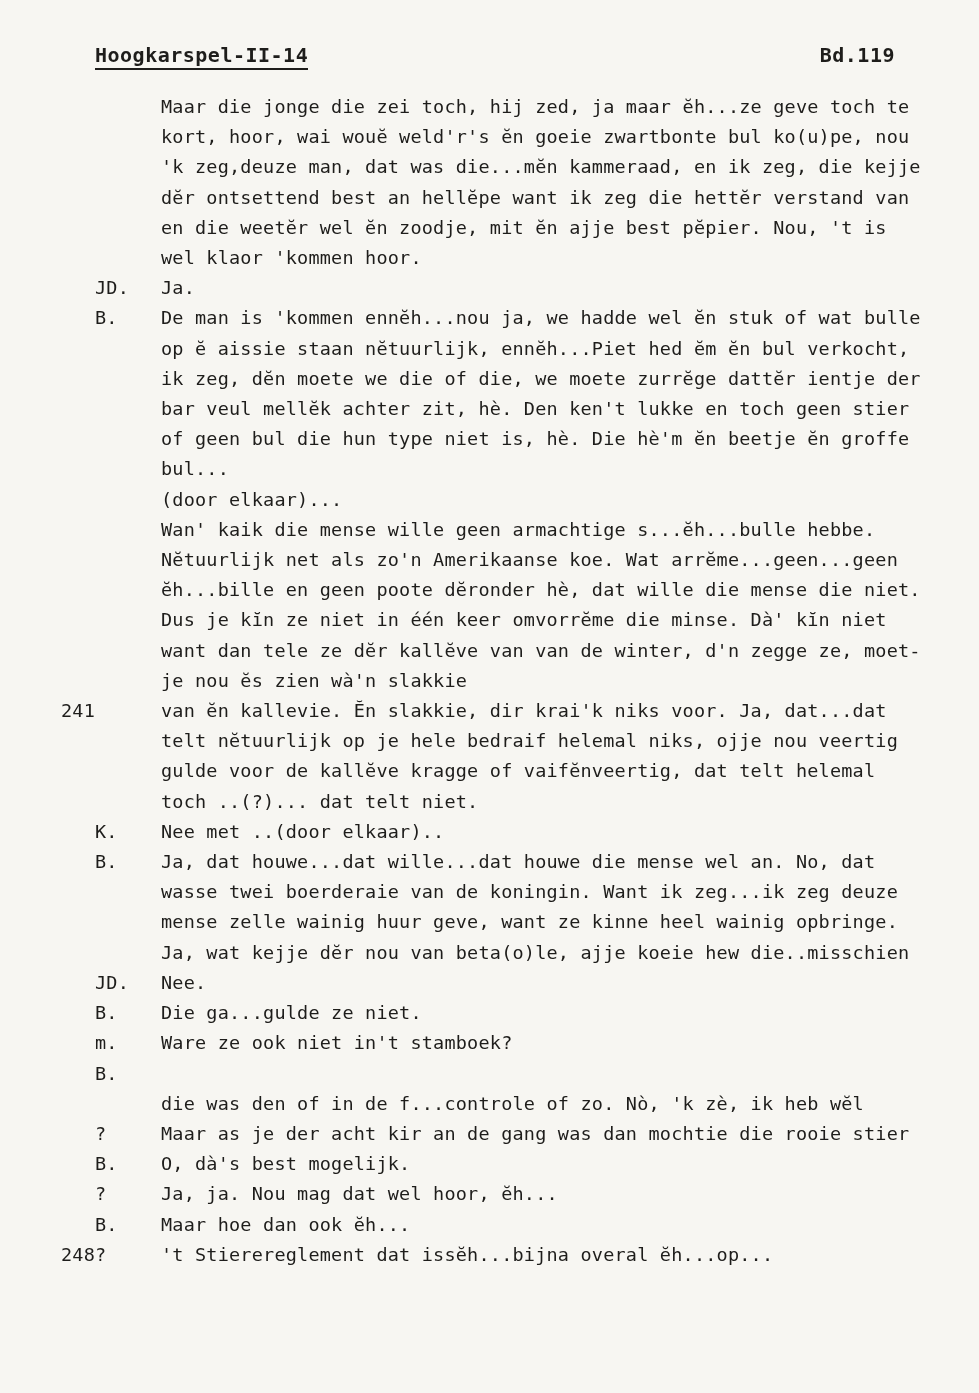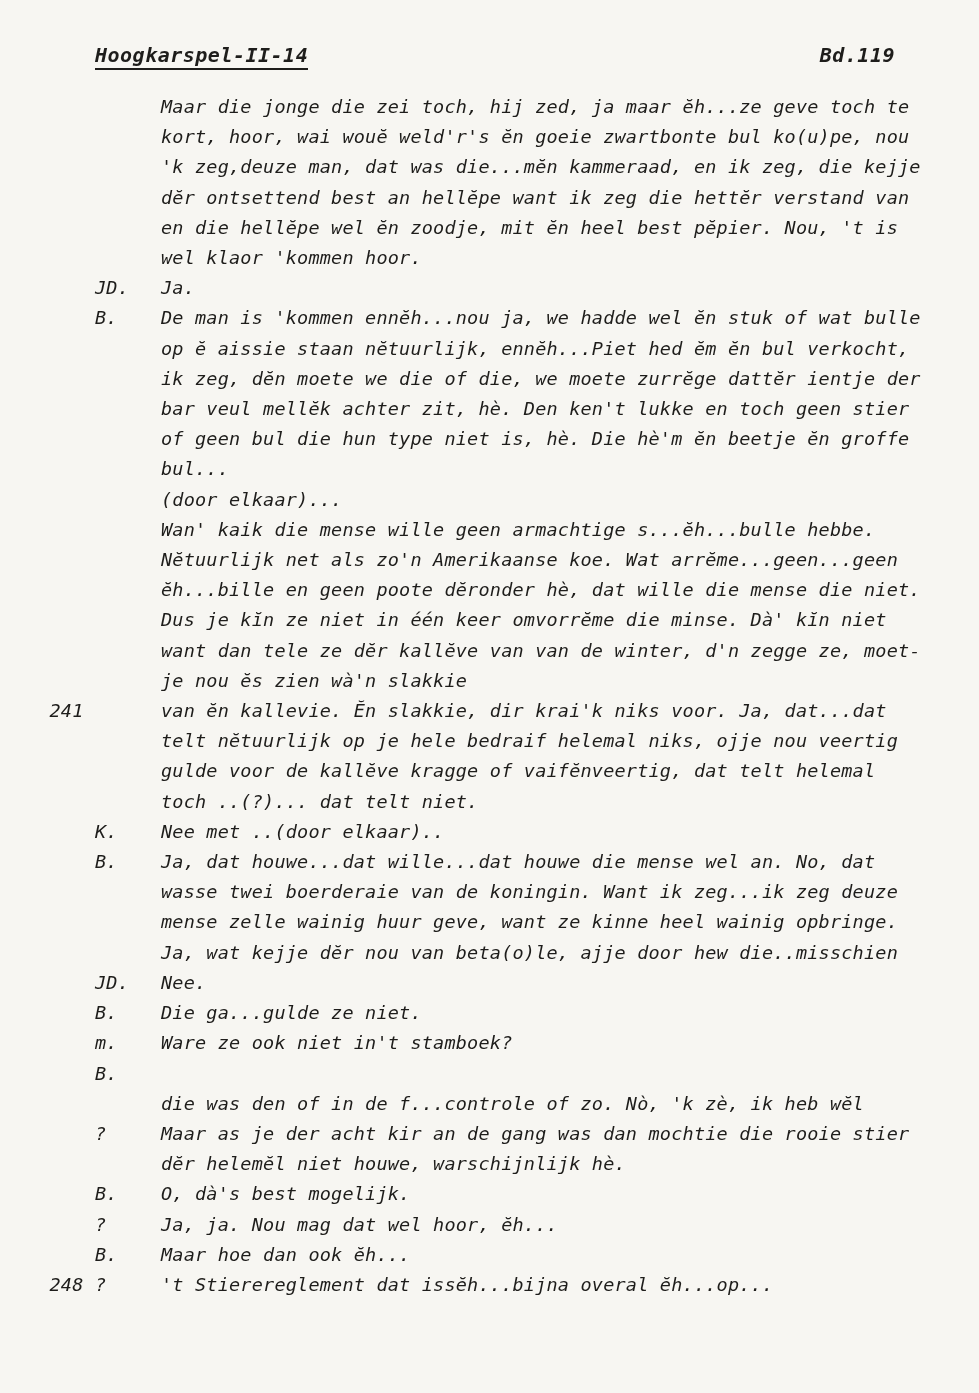--- a/index.html
+++ b/index.html
@@ -8,41 +8,40 @@
     background:#f7f6f2;
     color:#1e1d1b;
     font-family:"DejaVu Sans Mono", monospace;
     position:relative;
     overflow:hidden;
   }
   .page{
     position:absolute; inset:0;
     padding:36px 6px 0 38px;
     box-sizing:border-box;
-    font-style:italic;
   }
   .header{
     display:flex;
     align-items:baseline;
     margin-left:57px;
     margin-right:78px;
     justify-content:space-between;
     font-size:20px;
     letter-spacing:0.5px;
     margin-bottom:22px;
   }
   .doc-title{
     border-bottom:2px solid #1e1d1b;
     padding-bottom:1px;
     font-weight:bold;
   }
   .vol-label{font-weight:bold;margin-top:7px;}
   .dialogue{font-size:18.5px; line-height:30.2px; letter-spacing:0.2px;}
   .row{display:grid; grid-template-columns:57px 66px 1fr; white-space:pre; overflow:hidden;}
-  .marginnum{text-align:center;}
+  .marginnum{text-align:right;}
   .speaker{}
   .linetext{}
 </style>
 </head>
 <body>
 
 <div class="page">
 
   <div class="header">
     <span class="doc-title">Hoogkarspel-II-14</span>
@@ -70,21 +69,21 @@
 
     <div class="row">
       <span class="marginnum"></span>
       <span class="speaker"></span>
       <span class="linetext">dĕr ontsettend best an hellĕpe want ik zeg die hettĕr verstand van</span>
     </div>
 
     <div class="row">
       <span class="marginnum"></span>
       <span class="speaker"></span>
-      <span class="linetext">en die hellĕpe wel ĕn zoodje, mit ĕn heel best pĕpier. Nou, 't is</span>
+      <span class="linetext">en die weetĕr wel ĕn zoodje, mit ĕn ajje best pĕpier. Nou, 't is</span>
     </div>
 
     <div class="row">
       <span class="marginnum"></span>
       <span class="speaker"></span>
       <span class="linetext">wel klaor 'kommen hoor.</span>
     </div>
 
     <div class="row">
       <span class="marginnum"></span>
@@ -214,21 +213,21 @@
 
     <div class="row">
       <span class="marginnum"></span>
       <span class="speaker"></span>
       <span class="linetext">mense zelle wainig huur geve, want ze kinne heel wainig opbringe.</span>
     </div>
 
     <div class="row">
       <span class="marginnum"></span>
       <span class="speaker"></span>
-      <span class="linetext">Ja, wat kejje dĕr nou van beta(o)le, ajje door hew die..misschien</span>
+      <span class="linetext">Ja, wat kejje dĕr nou van beta(o)le, ajje koeie hew die..misschien</span>
     </div>
 
     <div class="row">
       <span class="marginnum"></span>
       <span class="speaker"></span>
     </div>
 
     <div class="row">
       <span class="marginnum"></span>
       <span class="speaker">JD.</span>
@@ -258,25 +257,20 @@
       <span class="linetext">die was den of in de f...controle of zo. Nò, 'k zè, ik heb wĕl</span>
     </div>
 
 
     <div class="row">
       <span class="marginnum"></span>
       <span class="speaker">?</span>
       <span class="linetext">Maar as je der acht kir an de gang was dan mochtie die rooie stier</span>
     </div>
 
-    <div class="row">
-      <span class="marginnum"></span>
-      <span class="speaker"></span>
-      <span class="linetext">dĕr helemĕl niet houwe, warschijnlijk hè.</span>
-    </div>
 
     <div class="row">
       <span class="marginnum"></span>
       <span class="speaker">B.</span>
       <span class="linetext">O, dà's best mogelijk.</span>
     </div>
 
     <div class="row">
       <span class="marginnum"></span>
       <span class="speaker">?</span>

